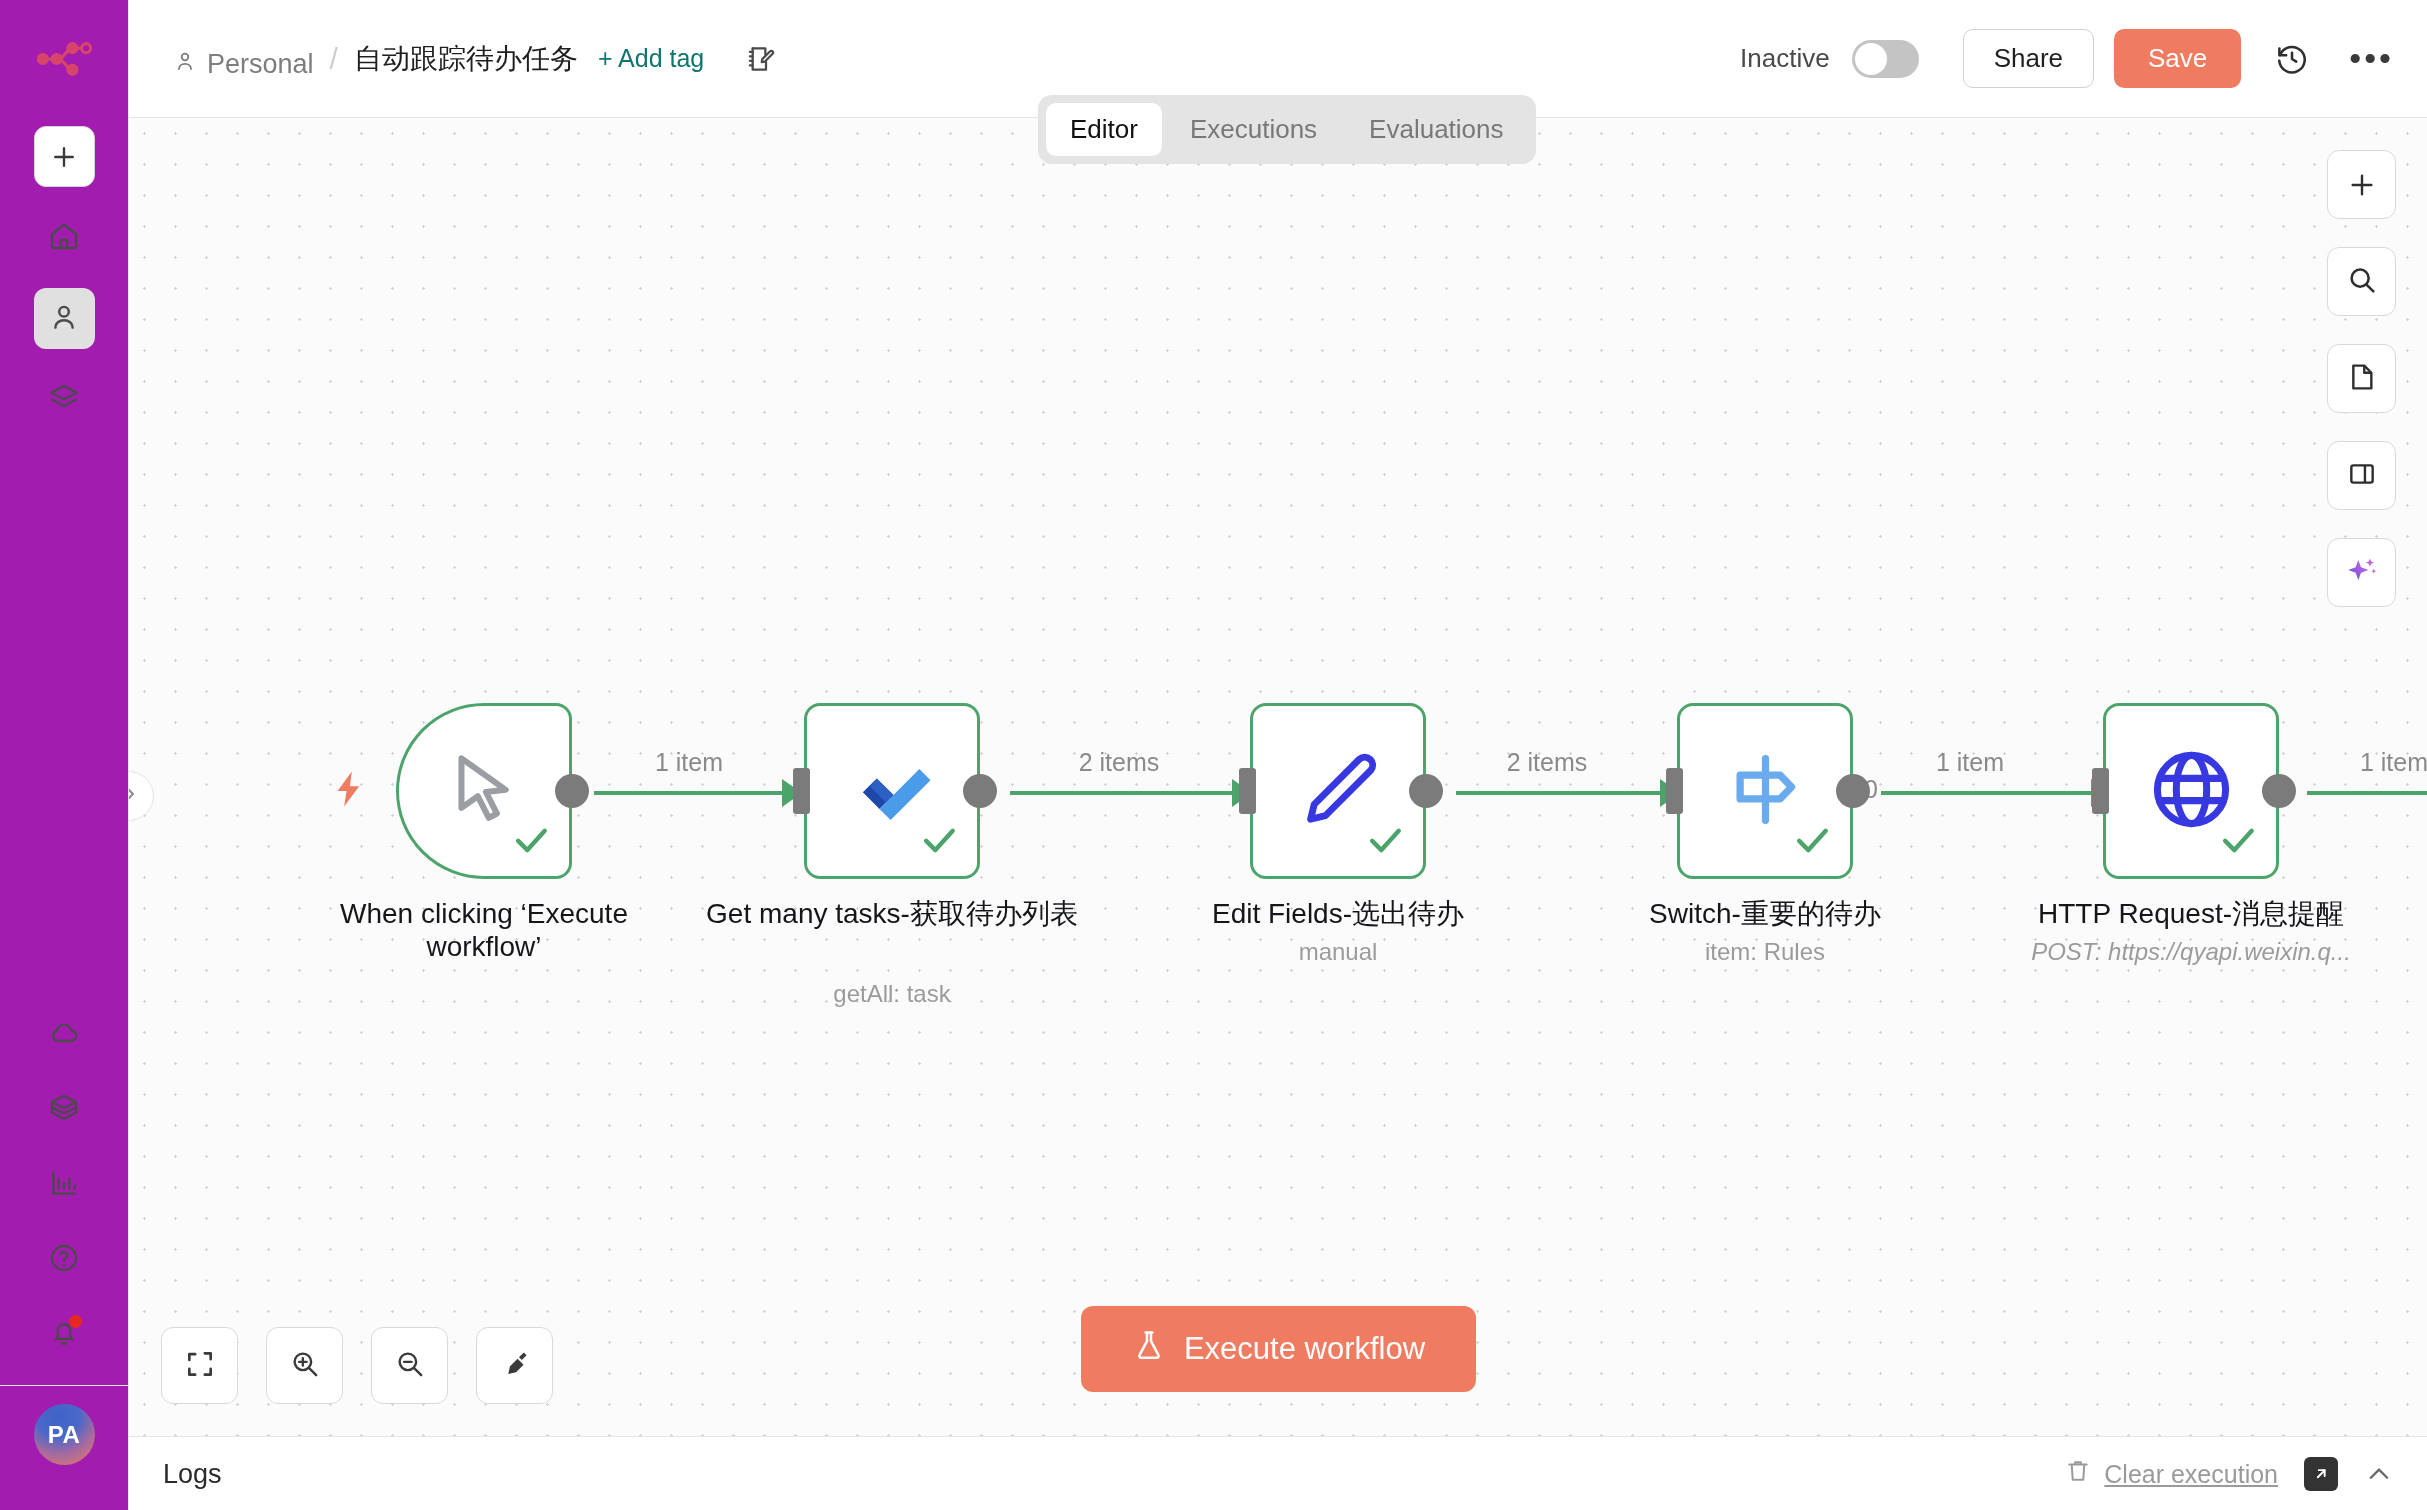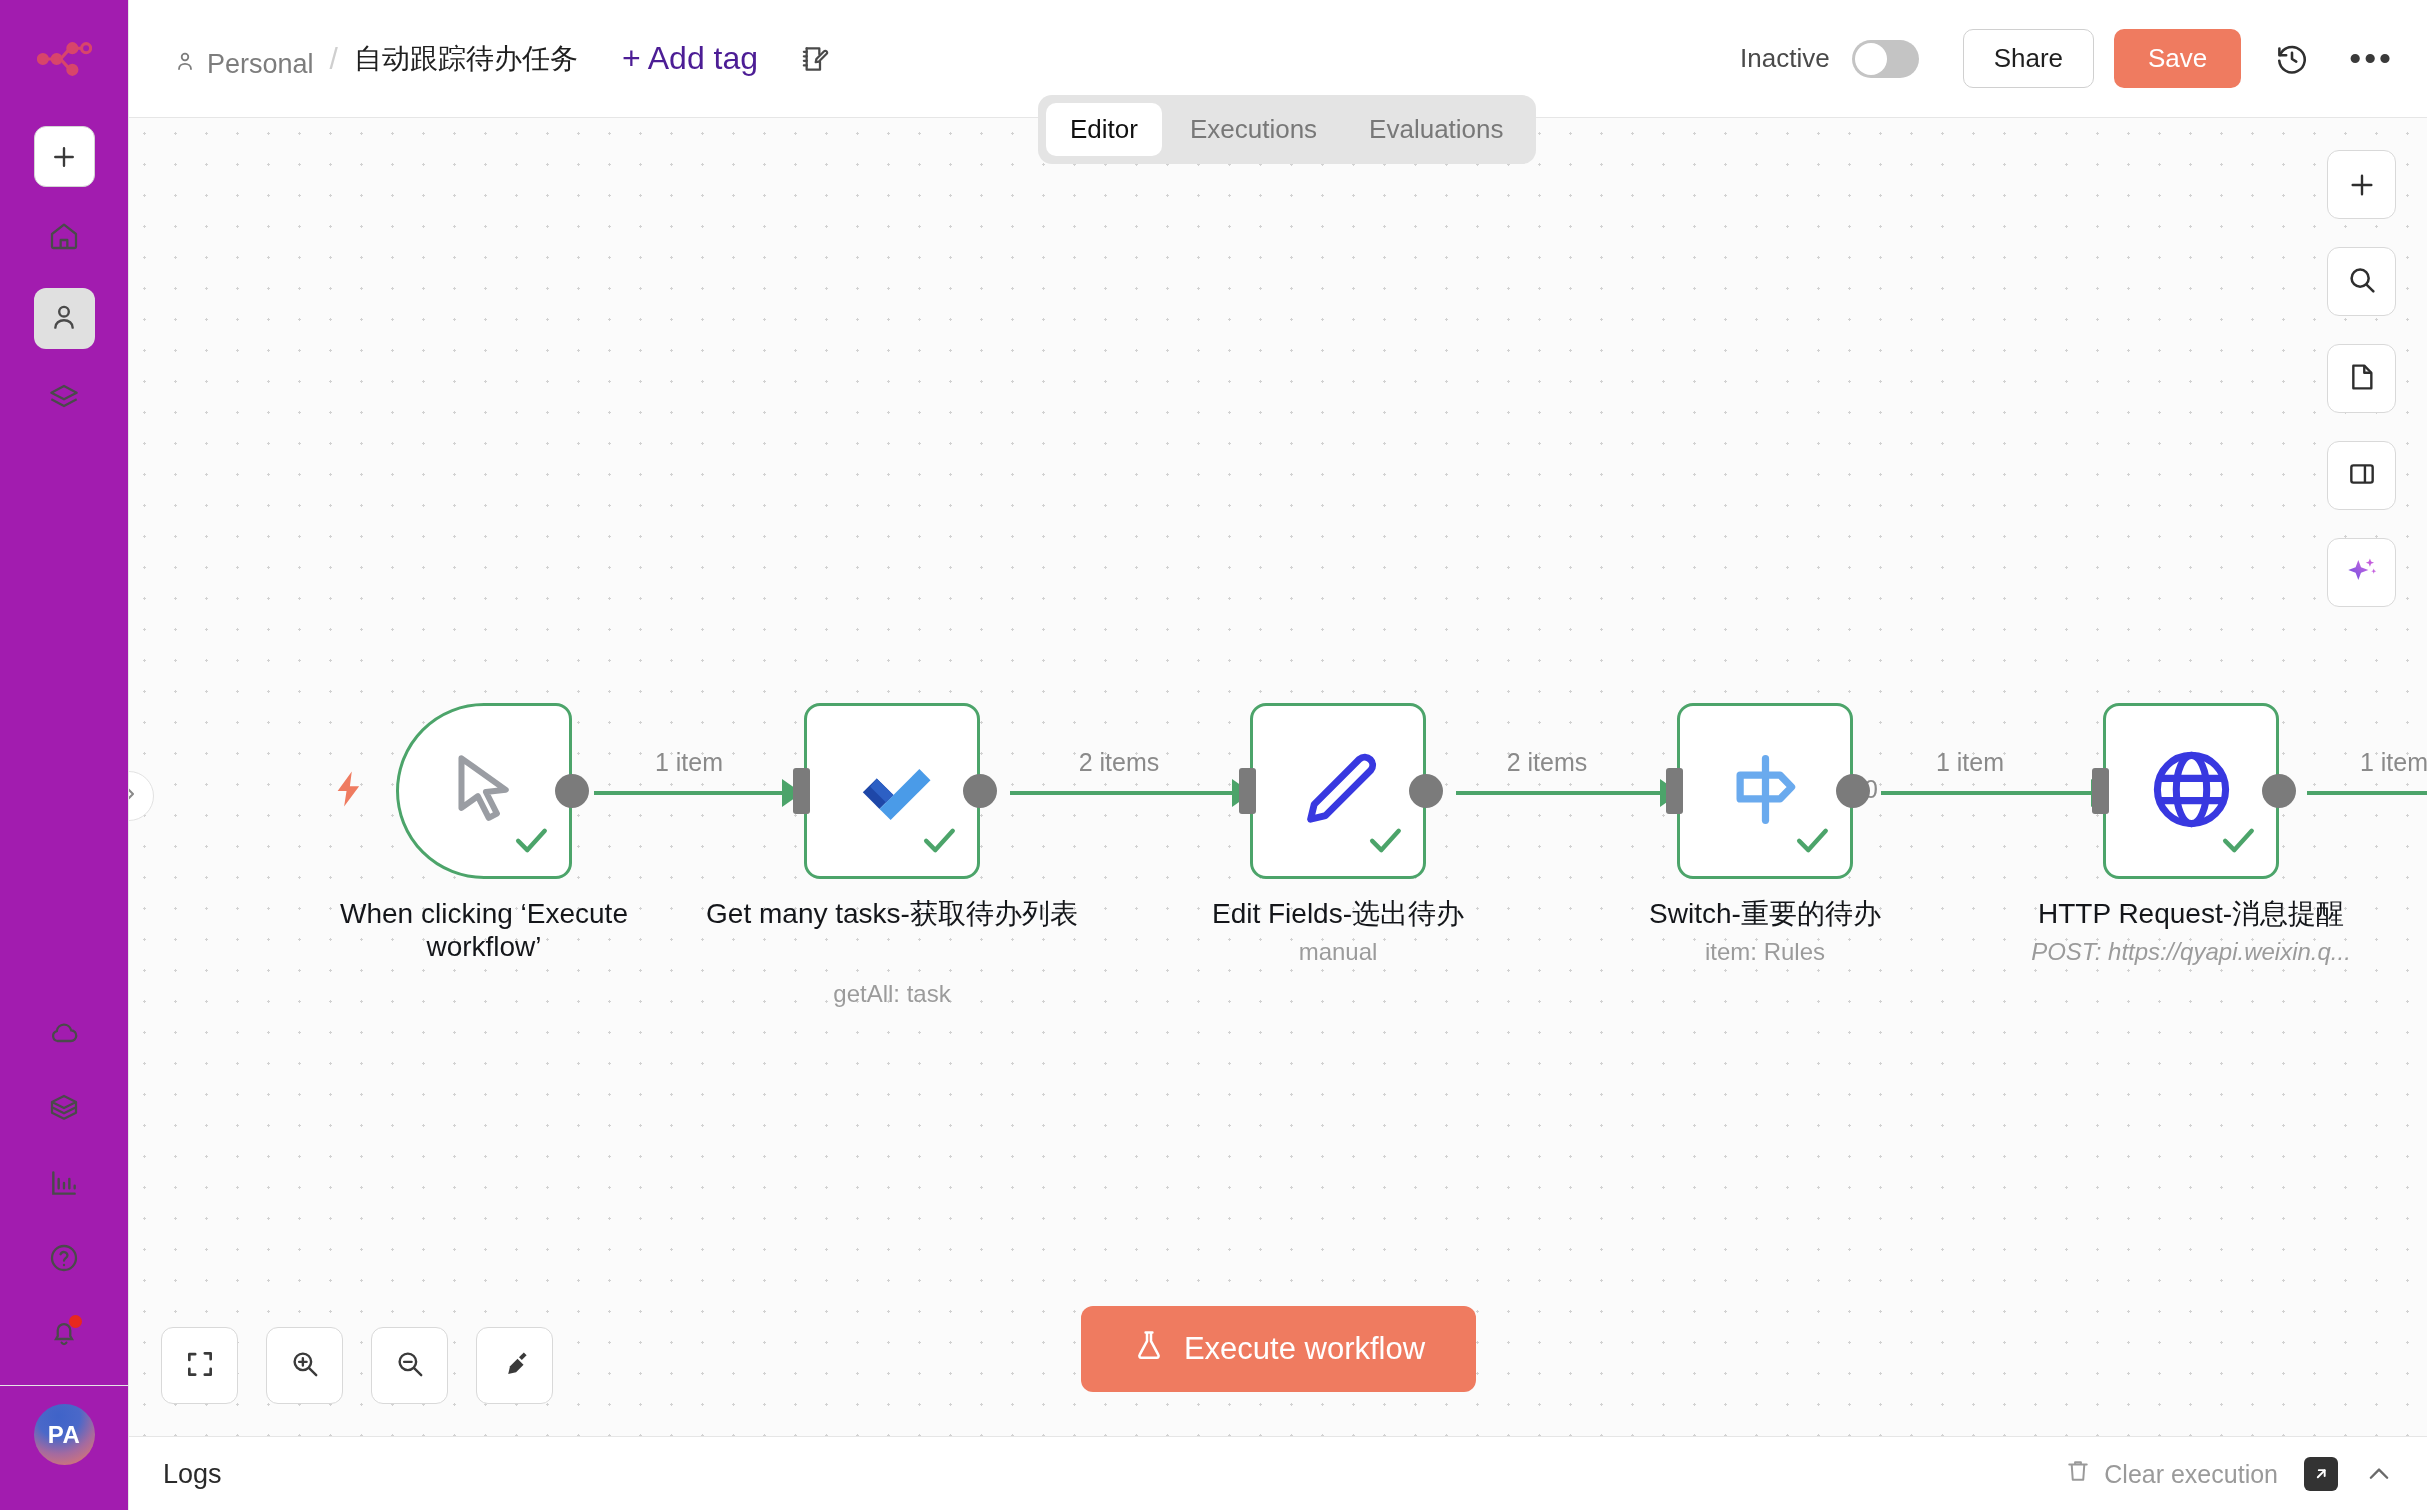--- a/index.html
+++ b/index.html
@@ -46,21 +46,21 @@
 
   
   #header {
     position: absolute; left: 129px; top: 0; right: 0; height: 118px;
     background: #fff; border-bottom: 1px solid #e6e6e6;
     display: flex; align-items: center; padding: 0 34px 0 44px; z-index: 25;
   }
   .crumb-user { display: flex; align-items: center; gap: 10px; color: #7d7d7d; font-size: 27px; margin-top: 12px; }
   .crumb-sep { color: #cfcfcf; font-size: 30px; margin: 0 16px; font-weight: 300; }
   .crumb-title { color: #1f1f1f; font-size: 28px; }
-  .add-tag { color: #4c1d95; font-size: 32px; margin-left: 44px; cursor: pointer; }
+  .add-tag { color: #0f766e; font-size: 25px; margin-left: 20px; cursor: pointer; }
   .note-btn { margin-left: 40px; cursor: pointer; color: #4a4a4a; display:flex; }
   .hdr-right { margin-left: auto; display: flex; align-items: center; gap: 0; }
   .inactive-label { color: #4a4a4a; font-size: 26px; margin-right: 22px; }
   .toggle {
     width: 67px; height: 38px; border-radius: 19px; background: #c4c4c4;
     position: relative; cursor: pointer; margin-right: 44px;
   }
   .toggle .knob {
     position: absolute; left: 3px; top: 3px; width: 32px; height: 32px;
     border-radius: 50%; background: #fff;
@@ -170,21 +170,21 @@
   .out-idx { position: absolute; font-size: 25px; color: #8a8a8a; }
 
   
   #logs {
     position: absolute; left: 129px; right: 0; bottom: 0; height: 75px;
     background: #fff; border-top: 1px solid #e6e6e6;
     display: flex; align-items: center; padding: 0 34px 0 34px; z-index: 25;
   }
   .logs-title { font-size: 27px; color: #2a2a2a; cursor: pointer; }
   .logs-right { margin-left: auto; display: flex; align-items: center; gap: 26px; }
-  .clear-exec { display: flex; align-items: center; gap: 12px; font-size: 25px; color: #9a9a9a; cursor: pointer; }
+  .clear-exec { display: flex; align-items: center; gap: 12px; font-size: 25px; color: #9a9a9a; cursor: pointer; text-decoration: underline; }
   .popout { width: 34px; height: 34px; border-radius: 6px; background: #333; display:flex; align-items:center; justify-content:center; cursor: pointer; }
 </style>
 </head>
 <body>
 
 <div id="app">
 
   <div id="sidebar">
     <div class="logo">
       <svg width="55" height="34" viewBox="0 0 56 34">

